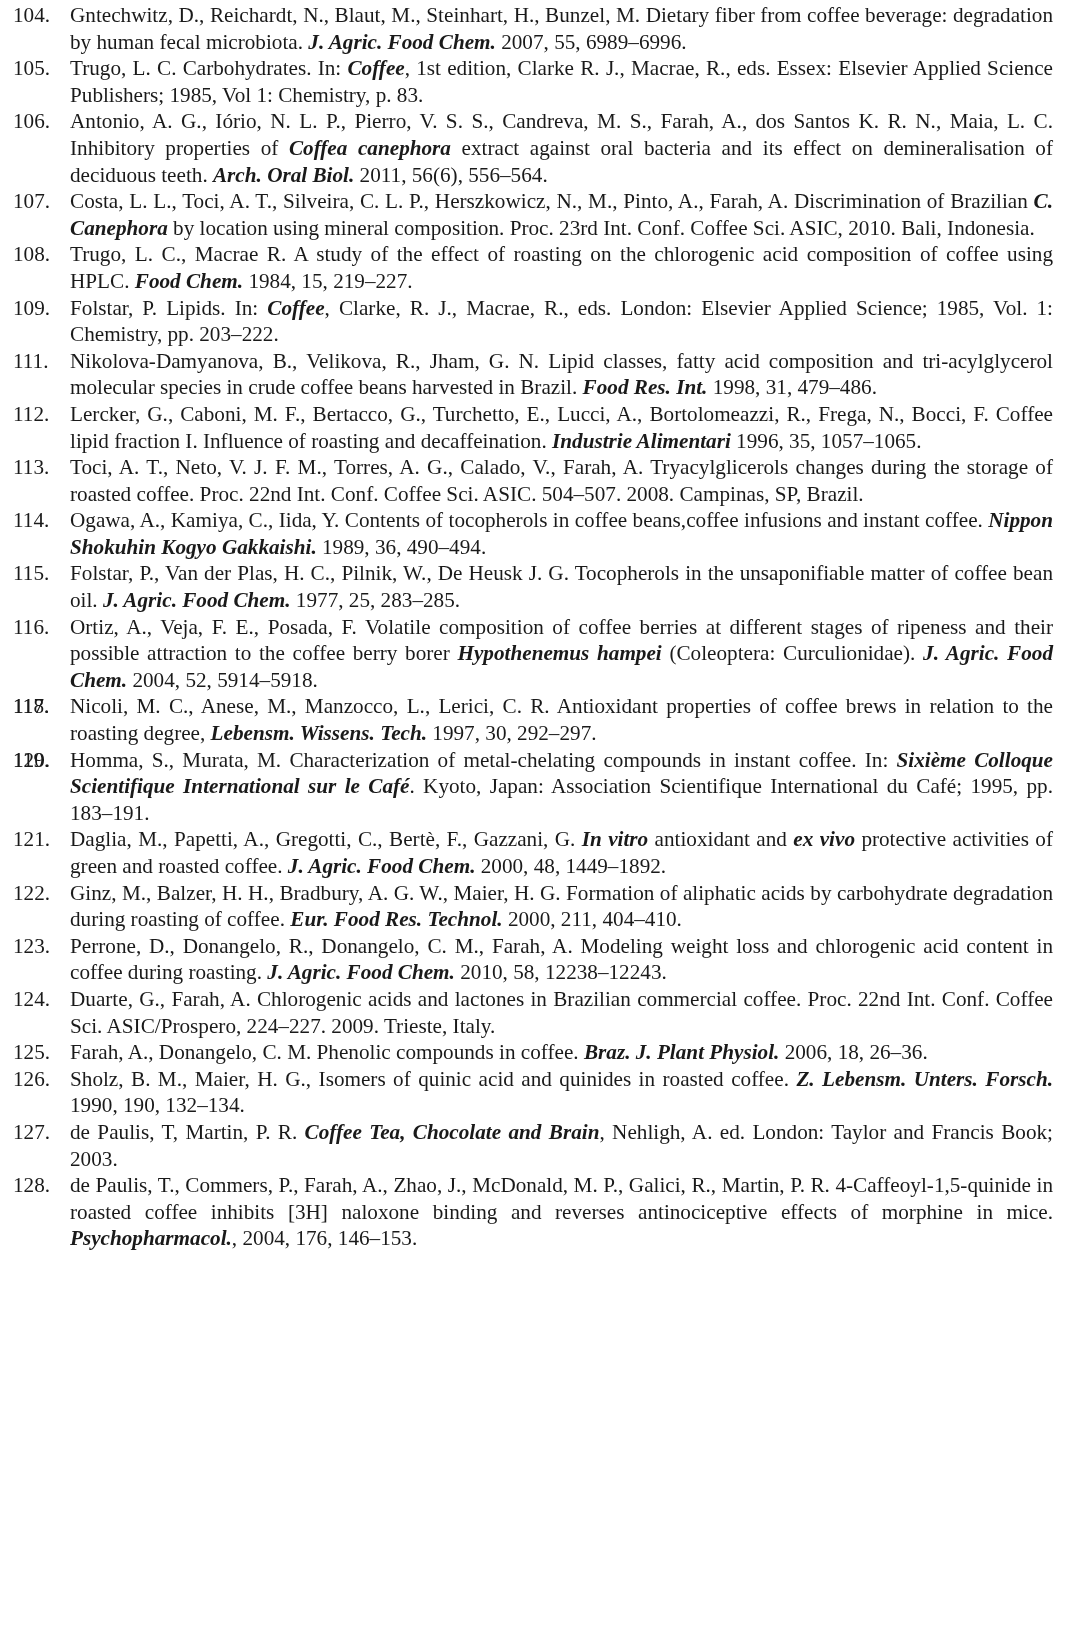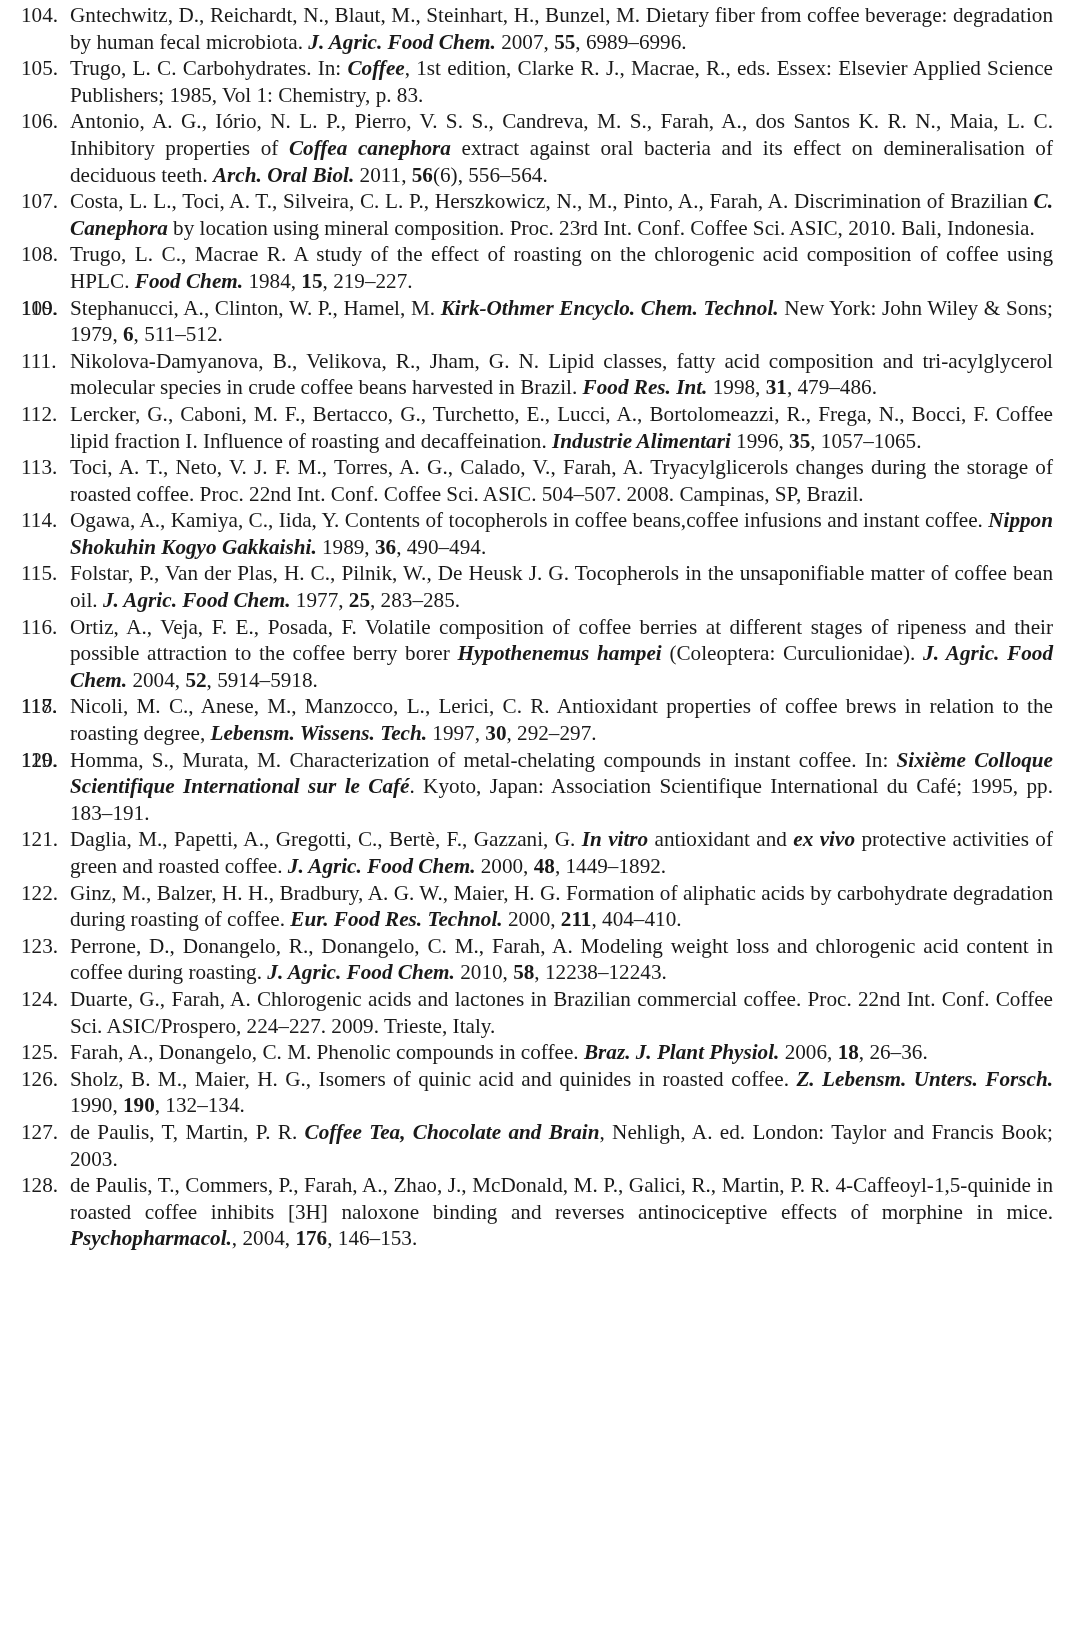--- a/index.html
+++ b/index.html
@@ -26,25 +26,25 @@
   .ref {
     position: relative;
     padding-left: 57px;
     font-size: 21.2px;
     line-height: 26.6px;
     text-align: justify;
     word-spacing: 0px;
   }
   .ref-num {
     position: absolute;
-    left: 8px;
+    left: 0;
     top: 0;
   }
   .ref-text i, .ref-text em { font-style: italic; font-weight: bold; }
-  .ref-text b { font-weight: bold; }
+  .ref-text b { font-weight: normal; }
 </style>
 </head>
 <body>
 
 <div class="page">
   <ol class="ref-list" id="ref-list">
       <li class="ref">
     <span class="ref-num">104.</span>
     <span class="ref-text"><span>Gntechwitz, D., Reichardt, N., Blaut, M., Steinhart, H., Bunzel, M. Dietary fiber from coffee beverage: degradation by human fecal microbiota. </span><i>J. Agric. Food Chem.</i><span> 2007, </span><b>55</b><span>, 6989–6996.</span></span>
   </li>
@@ -59,24 +59,21 @@
       <li class="ref">
     <span class="ref-num">107.</span>
     <span class="ref-text"><span>Costa, L. L., Toci, A. T., Silveira, C. L. P., Herszkowicz, N., M., Pinto, A., Farah, A. Discrimination of Brazilian </span><i>C. Canephora</i><span> by location using mineral composition. Proc. 23rd Int. Conf. Coffee Sci. ASIC, 2010. Bali, Indonesia.</span></span>
   </li>
       <li class="ref">
     <span class="ref-num">108.</span>
     <span class="ref-text"><span>Trugo, L. C., Macrae R. A study of the effect of roasting on the chlorogenic acid composition of coffee using HPLC. </span><i>Food Chem.</i><span> 1984, </span><b>15</b><span>, 219–227.</span></span>
   </li>
       <li class="ref">
     <span class="ref-num">109.</span>
-  </li>
-      <li class="ref">
-    <span class="ref-num">110.</span>
-    <span class="ref-text"><span>Stephanucci, A., Clinton, W. P., Hamel, M. </span><i>Kirk-Othmer Encyclo. Chem. Technol.</i><span> New York: John Wiley &amp; Sons; 1979, </span><b>6</b><span>, 511–512.</span></span>
+    <span class="ref-text"><span>Folstar, P. Lipids. In: </span><i>Coffee</i><span>, Clarke, R. J., Macrae, R., eds. London: Elsevier Applied Science; 1985, Vol. 1: Chemistry, pp. 203–222.</span></span>
   </li>
       <li class="ref">
     <span class="ref-num">111.</span>
     <span class="ref-text"><span>Nikolova-Damyanova, B., Velikova, R., Jham, G. N. Lipid classes, fatty acid composition and tri-acylglycerol molecular species in crude coffee beans harvested in Brazil. </span><i>Food Res. Int.</i><span> 1998, </span><b>31</b><span>, 479–486.</span></span>
   </li>
       <li class="ref">
     <span class="ref-num">112.</span>
     <span class="ref-text"><span>Lercker, G., Caboni, M. F., Bertacco, G., Turchetto, E., Lucci, A., Bortolomeazzi, R., Frega, N., Bocci, F. Coffee lipid fraction I. Influence of roasting and decaffeination. </span><i>Industrie Alimentari</i><span> 1996, </span><b>35</b><span>, 1057–1065.</span></span>
   </li>
       <li class="ref">

